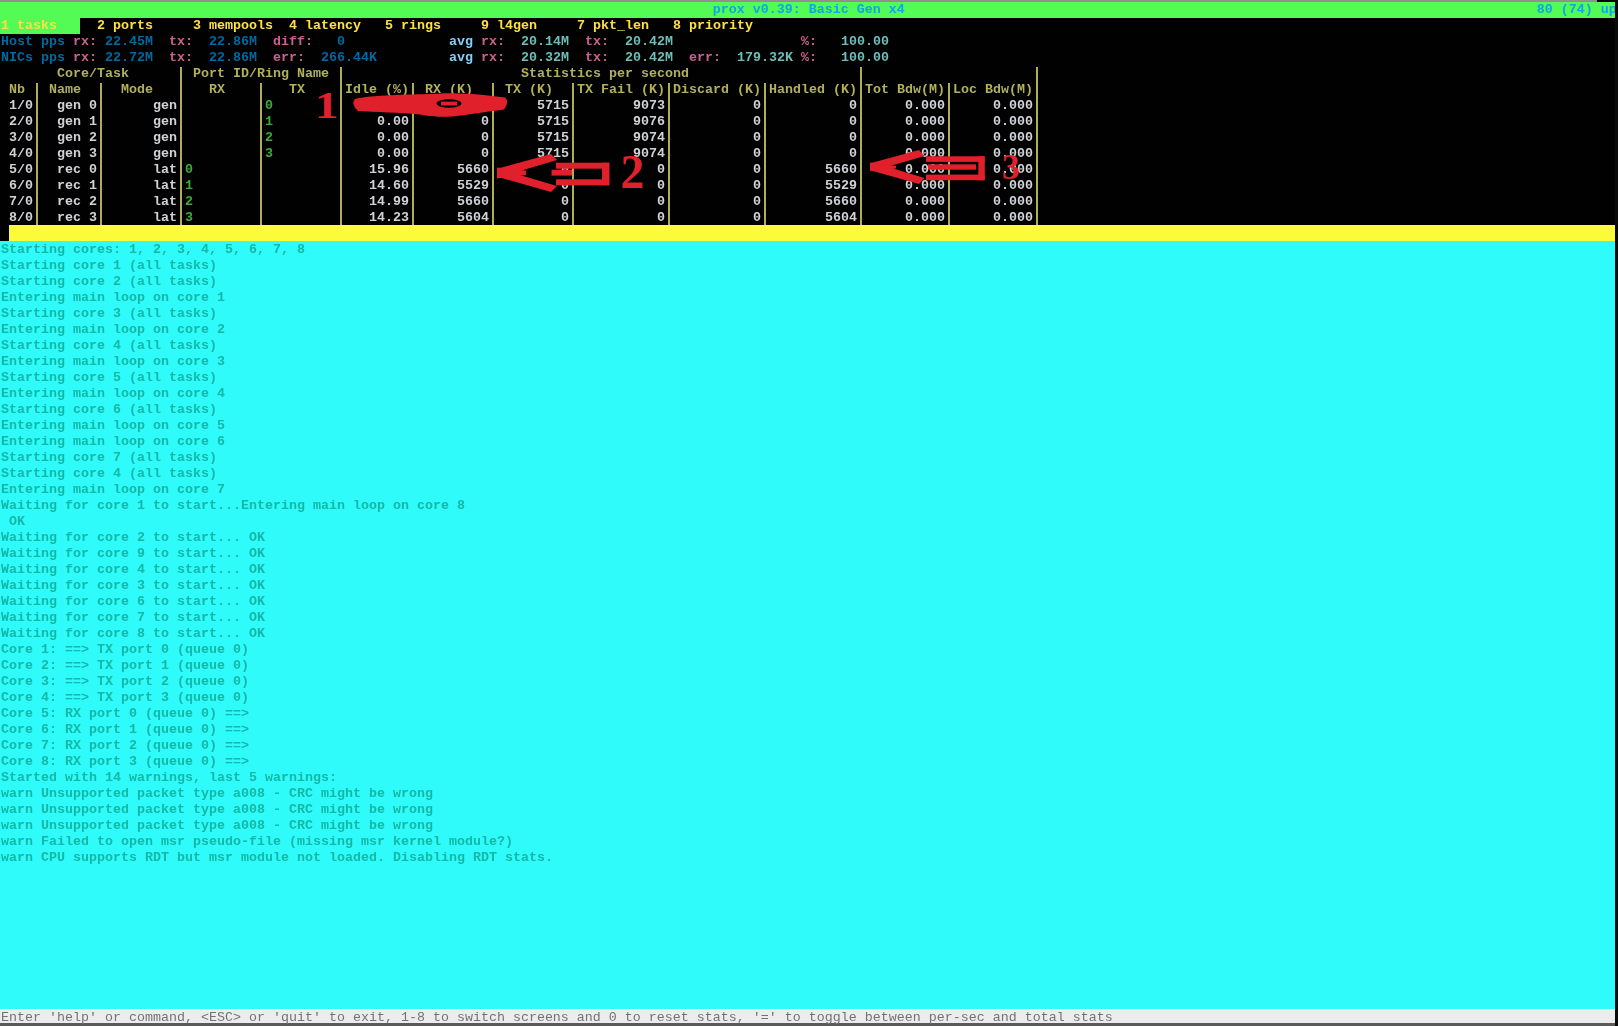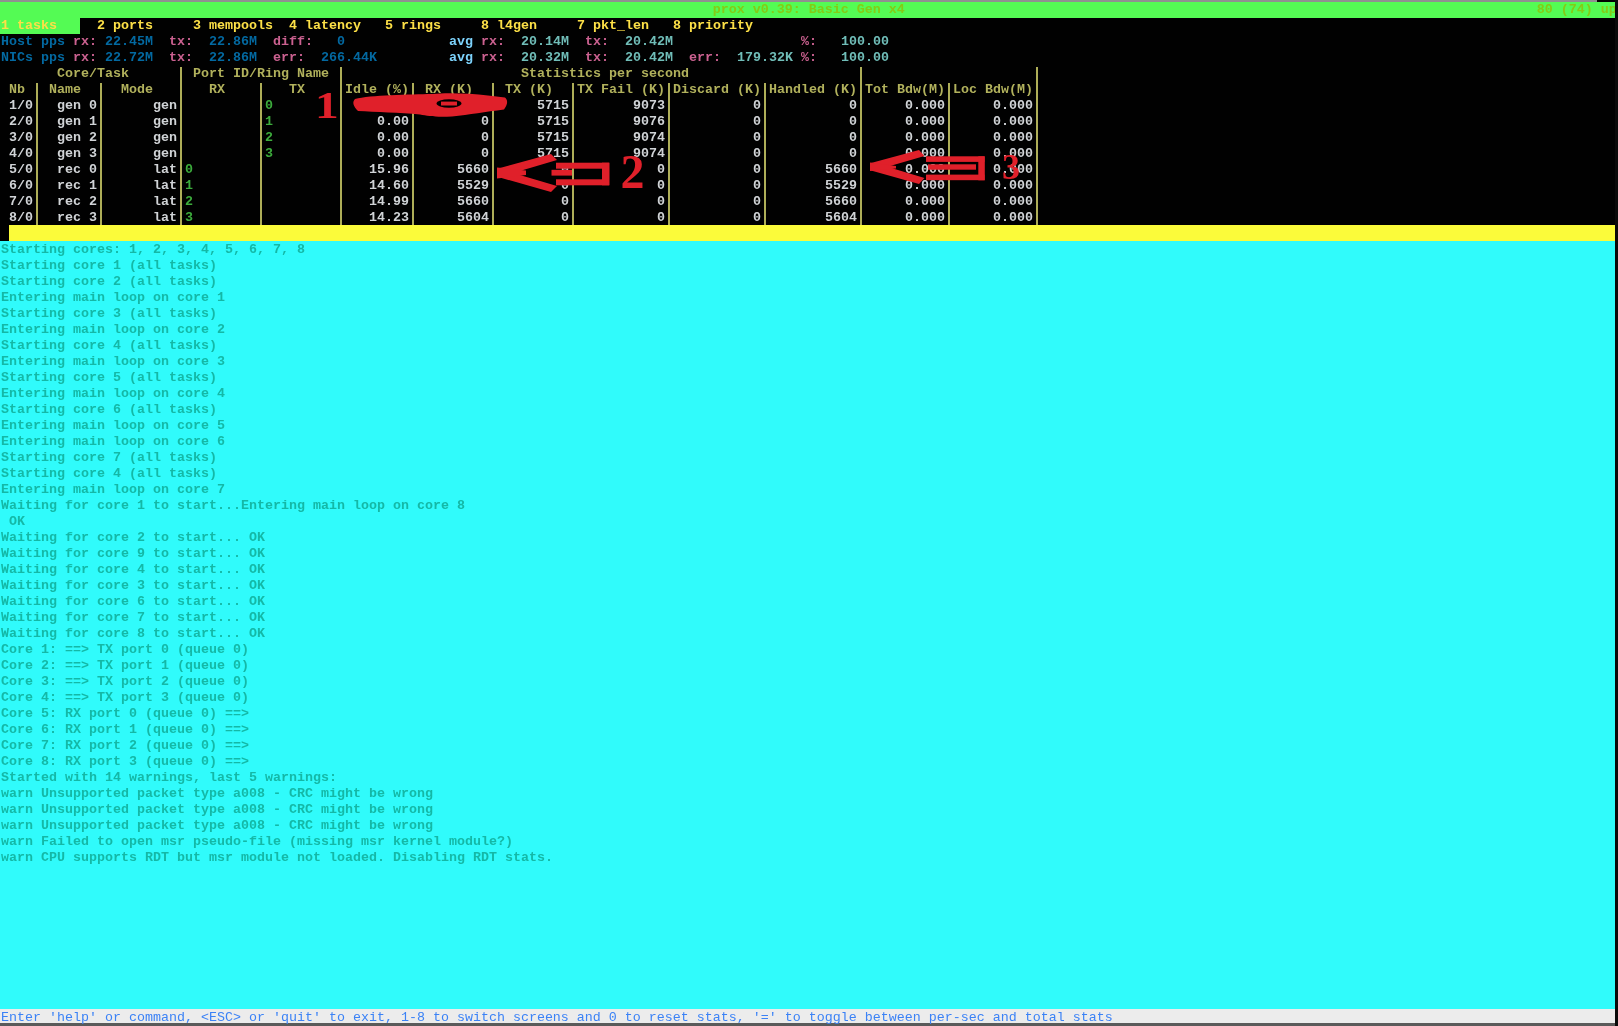--- a/index.html
+++ b/index.html
@@ -1,21 +1,21 @@
 <!DOCTYPE html>
 <html><head><meta charset="utf-8"><style>
 html,body{margin:0;padding:0;background:#000;}
 #scr{position:relative;width:1618px;height:1026px;background:#010101;overflow:hidden;
 font-family:"Liberation Mono",monospace;font-weight:bold;}
 .bg{position:absolute;}
 .vp{position:absolute;width:1.6px;background:#aeae58;z-index:2;}
 pre{position:absolute;left:1px;top:2px;margin:0;z-index:3;
 font:bold 13.33px/16px "Liberation Mono",monospace;}
-.k{color:#84cc16}
-.s{color:#3b82f6;font-weight:normal}
+.k{color:#0ea5e9}
+.s{color:#737373;font-weight:normal}
 .kg{color:#fde047}
 .g{color:#fde047}
 .b{color:#0369a1}
 .p{color:#cb6190}
 .t{color:#7dd3fc}
 .c{color:#70bdb8}
 .o{color:#b1b15c}
 .w{color:#d0d3d6}
 .gr{color:#3cab3c}
 .l{color:#14b8a6}
@@ -37,21 +37,21 @@
 <div class="vp" style="left:340px;top:67px;height:158px"></div>
 <div class="vp" style="left:412px;top:83px;height:142px"></div>
 <div class="vp" style="left:492px;top:83px;height:142px"></div>
 <div class="vp" style="left:572px;top:83px;height:142px"></div>
 <div class="vp" style="left:668px;top:83px;height:142px"></div>
 <div class="vp" style="left:764px;top:83px;height:142px"></div>
 <div class="vp" style="left:860px;top:67px;height:158px"></div>
 <div class="vp" style="left:948px;top:83px;height:142px"></div>
 <div class="vp" style="left:1036px;top:67px;height:158px"></div>
 <pre>                                                                                         <span class="k">prox v0.39: Basic Gen x4</span>                                                                               <span class="k">80 (74) up</span>
-<span class="kg">1 tasks</span>     <span class="g">2 ports</span>     <span class="g">3 mempools</span>  <span class="g">4 latency</span>   <span class="g">5 rings</span>     <span class="g">8 l4gen</span>     <span class="g">7 pkt_len</span>   <span class="g">8 priority</span>
+<span class="kg">1 tasks</span>     <span class="g">2 ports</span>     <span class="g">3 mempools</span>  <span class="g">4 latency</span>   <span class="g">5 rings</span>     <span class="g">9 l4gen</span>     <span class="g">7 pkt_len</span>   <span class="g">8 priority</span>
 <span class="b">Host pps</span> <span class="p">rx:</span> <span class="b">22.45M</span>  <span class="p">tx:</span>  <span class="b">22.86M</span>  <span class="p">diff:</span>   <span class="b">0</span>             <span class="t">avg</span> <span class="p">rx:</span>  <span class="c">20.14M</span>  <span class="p">tx:</span>  <span class="c">20.42M</span>                <span class="p">%:</span>   <span class="c">100.00</span>
 <span class="b">NICs pps</span> <span class="p">rx:</span> <span class="b">22.72M</span>  <span class="p">tx:</span>  <span class="b">22.86M</span>  <span class="p">err:</span>  <span class="b">266.44K</span>         <span class="t">avg</span> <span class="p">rx:</span>  <span class="c">20.32M</span>  <span class="p">tx:</span>  <span class="c">20.42M</span>  <span class="p">err:</span>  <span class="c">179.32K</span> <span class="p">%:</span>   <span class="c">100.00</span>
        <span class="o">Core/Task</span>        <span class="o">Port ID/Ring Name</span>                        <span class="o">Statistics per second</span>
  <span class="o">Nb</span>   <span class="o">Name</span>     <span class="o">Mode</span>       <span class="o">RX</span>        <span class="o">TX</span>     <span class="o">Idle (%)</span>  <span class="o">RX (K)</span>    <span class="o">TX (K)</span>   <span class="o">TX Fail (K)</span> <span class="o">Discard (K)</span> <span class="o">Handled (K)</span> <span class="o">Tot Bdw(M)</span> <span class="o">Loc Bdw(M)</span>
  <span class="w">1/0</span>   <span class="w">gen 0</span>       <span class="w">gen</span>           <span class="gr">0</span>             <span class="w">0.00</span>         <span class="w">0</span>      <span class="w">5715</span>        <span class="w">9073</span>           <span class="w">0</span>           <span class="w">0</span>      <span class="w">0.000</span>      <span class="w">0.000</span>
  <span class="w">2/0</span>   <span class="w">gen 1</span>       <span class="w">gen</span>           <span class="gr">1</span>             <span class="w">0.00</span>         <span class="w">0</span>      <span class="w">5715</span>        <span class="w">9076</span>           <span class="w">0</span>           <span class="w">0</span>      <span class="w">0.000</span>      <span class="w">0.000</span>
  <span class="w">3/0</span>   <span class="w">gen 2</span>       <span class="w">gen</span>           <span class="gr">2</span>             <span class="w">0.00</span>         <span class="w">0</span>      <span class="w">5715</span>        <span class="w">9074</span>           <span class="w">0</span>           <span class="w">0</span>      <span class="w">0.000</span>      <span class="w">0.000</span>
  <span class="w">4/0</span>   <span class="w">gen 3</span>       <span class="w">gen</span>           <span class="gr">3</span>             <span class="w">0.00</span>         <span class="w">0</span>      <span class="w">5715</span>        <span class="w">9074</span>           <span class="w">0</span>           <span class="w">0</span>      <span class="w">0.000</span>      <span class="w">0.000</span>
  <span class="w">5/0</span>   <span class="w">rec 0</span>       <span class="w">lat</span> <span class="gr">0</span>                      <span class="w">15.96</span>      <span class="w">5660</span>         <span class="w">0</span>           <span class="w">0</span>           <span class="w">0</span>        <span class="w">5660</span>      <span class="w">0.000</span>      <span class="w">0.000</span>
  <span class="w">6/0</span>   <span class="w">rec 1</span>       <span class="w">lat</span> <span class="gr">1</span>                      <span class="w">14.60</span>      <span class="w">5529</span>         <span class="w">0</span>           <span class="w">0</span>           <span class="w">0</span>        <span class="w">5529</span>      <span class="w">0.000</span>      <span class="w">0.000</span>

